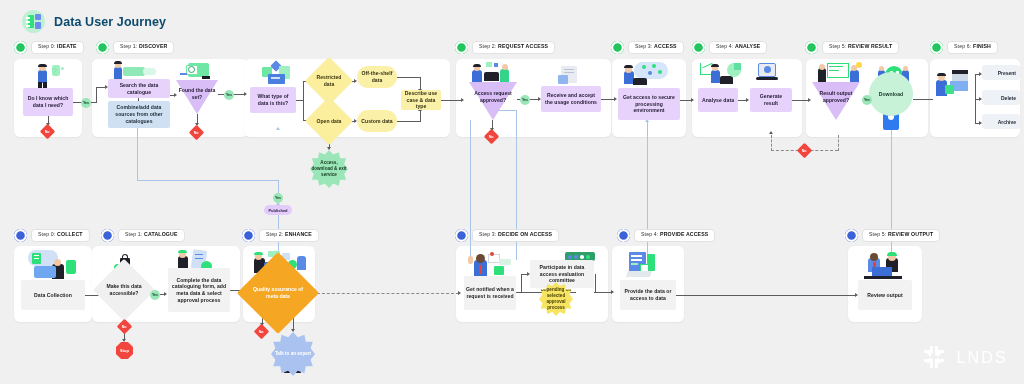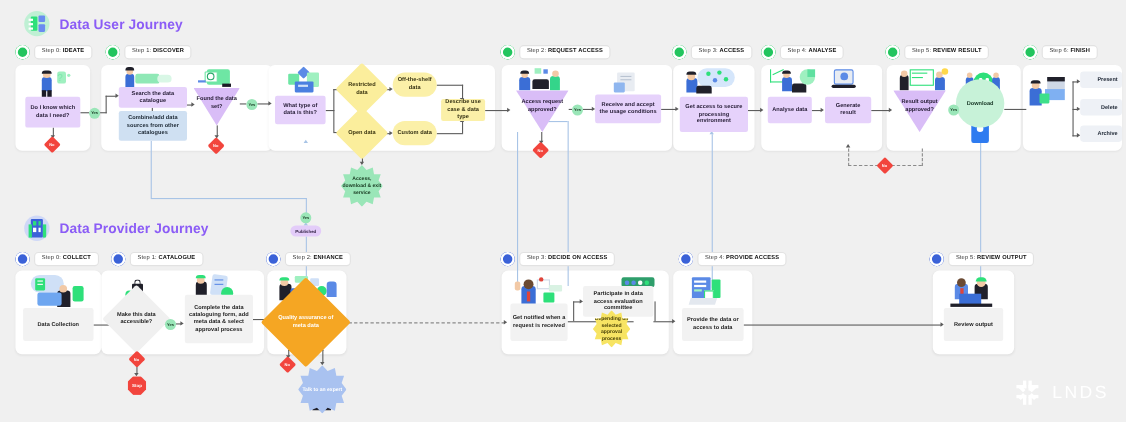--- a/index.html
+++ b/index.html
@@ -7,21 +7,21 @@
     width:1024px;height:384px;overflow:hidden;
     background:#f0f0f0;
     font-family:"Liberation Sans","DejaVu Sans",sans-serif;
     color:#222;
     position:relative;
   }
   .canvas{position:absolute;left:0;top:0;width:1024px;height:384px;}
 
   
   .journey-title{position:absolute;display:flex;align-items:center;gap:9px;}
-  .journey-title .title-txt{font-size:12.5px;font-weight:700;letter-spacing:.1px;color:#8b5cf6;}
+  .journey-title .title-txt{font-size:12.5px;font-weight:700;letter-spacing:.1px;color:#0c4a6e;}
   .jicon{width:23px;height:23px;border-radius:50%;position:relative;overflow:hidden;flex:none;}
   .jicon.green{background:#bff0d4;}
   .jicon.blue{background:#cfd8f7;}
   .jicon i{position:absolute;display:block;}
 
   
   .step{position:absolute;display:flex;align-items:center;gap:4px;z-index:6;}
   .step .dot{width:13px;height:13px;border-radius:50%;flex:none;position:relative;}
   .step .dot.g{background:#22c55e;box-shadow:inset 0 0 0 2.2px #ffffff,inset 0 0 0 3px #22c55e;}
   .step .dot.b{background:#3b62d8;box-shadow:inset 0 0 0 2.2px #ffffff,inset 0 0 0 3px #3b62d8;}
@@ -451,32 +451,20 @@
   <div class="ln v blue" style="left:516px;top:110px;height:150px;"></div>
   <div class="ln h blue" style="left:494px;top:110px;width:22px;"></div>
   <div class="arw lb" style="left:492px;top:108px;"></div>
 
   <div class="ln v blue" style="left:647px;top:122px;height:140px;"></div>
   <div class="arw ub" style="left:645px;top:119px;"></div>
 
   <div class="ln v blue" style="left:891px;top:130px;height:132px;"></div>
   <div class="arw db" style="left:889px;top:260px;"></div>
 
-  <div class="journey-title" style="left:22px;top:196px;">
-    <div class="jicon blue">
-      <i style="left:6px;top:3px;width:11px;height:17px;background:#3b62d8;border-radius:1px;"></i>
-      <i style="left:8px;top:5px;width:2.5px;height:4px;background:#2ee07a;"></i>
-      <i style="left:12.5px;top:5px;width:2.5px;height:4px;background:#2ee07a;"></i>
-      <i style="left:8px;top:11px;width:2.5px;height:4px;background:#ffffff;"></i>
-      <i style="left:12.5px;top:11px;width:2.5px;height:4px;background:#ffffff;"></i>
-      <i style="left:4px;top:8px;width:2.5px;height:12px;background:#2ee07a;"></i>
-      <i style="left:17px;top:8px;width:2.5px;height:12px;background:#2ee07a;"></i>
-    </div>
-    <div class="title-txt">Data Provider Journey</div>
-  </div>
 
   <div class="step" style="left:14px;top:229px;">
     <div class="dot b"></div>
     <div class="pill"><span>Step 0:</span> <b>COLLECT</b></div>
   </div>
   <div class="step" style="left:101px;top:229px;">
     <div class="dot b"></div>
     <div class="pill"><span>Step 1:</span> <b>CATALOGUE</b></div>
   </div>
   <div class="step" style="left:242px;top:229px;">

